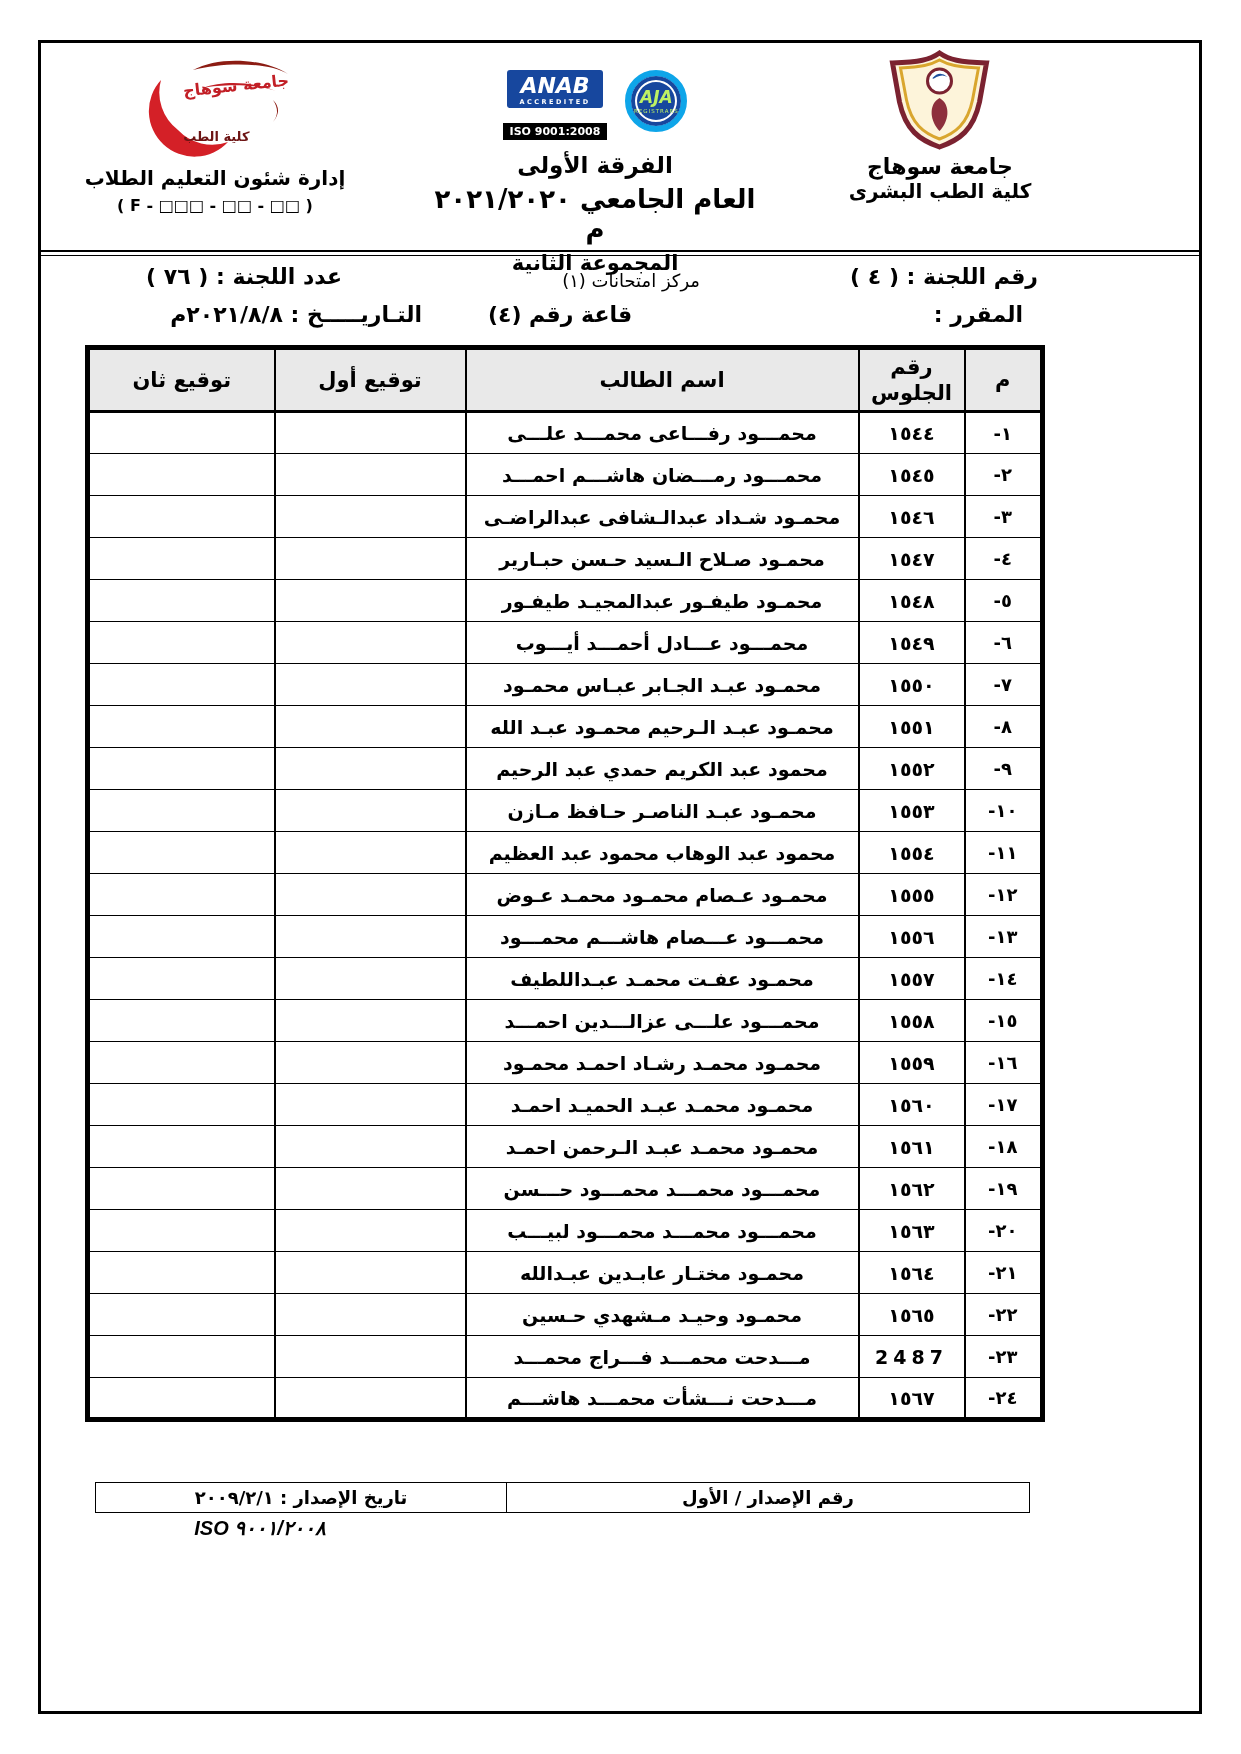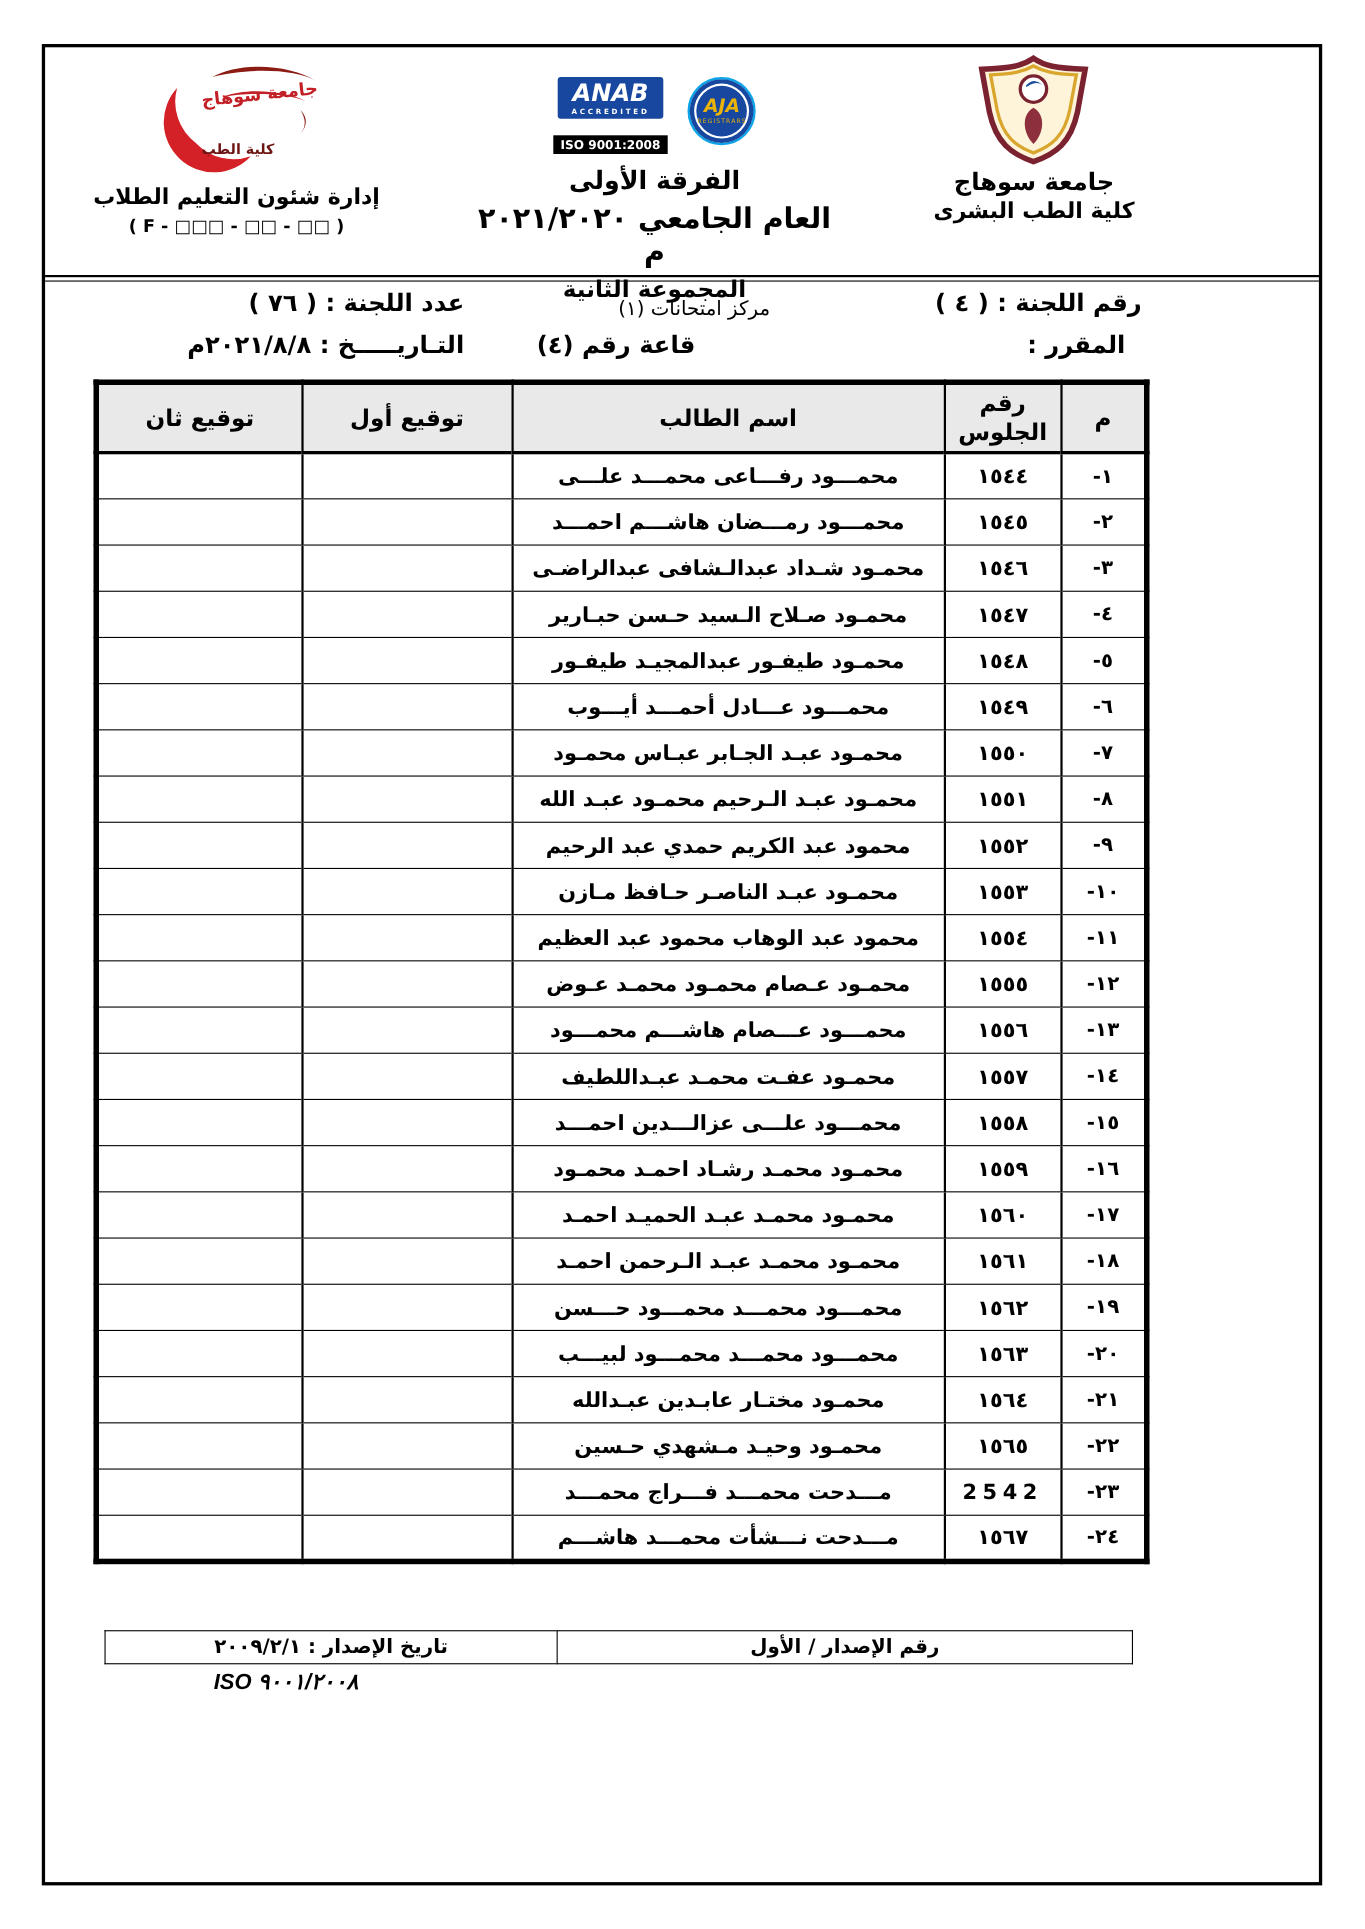--- a/index.html
+++ b/index.html
@@ -33,23 +33,23 @@
   .anab-wrap { display:flex; flex-direction:column; align-items:center; }
   .anab-box {
     background:#17479e; color:#fff; font-weight:bold; font-style:italic;
     font-size:22px; line-height:1; padding:5px 12px 1px 12px; border-radius:3px;
     font-family:"DejaVu Sans", sans-serif;
   }
   .anab-sub { display:block; font-style:normal; font-weight:bold; font-size:6.5px; letter-spacing:2.5px; text-align:center; padding:2px 0 1px 0; }
   .iso-box { background:#000; color:#fff; font-size:11px; font-weight:bold; padding:2px 7px; margin-top:15px; white-space:nowrap; }
   .aja-circle {
     width:62px; height:62px; border-radius:50%;
-    background:#17479e; color:#eab308;
+    background:#17479e; color:#bef264;
     display:flex; flex-direction:column; justify-content:center; align-items:center;
-    border:2px solid #0ea5e9;
+    border:6px solid #0ea5e9;
     box-shadow: inset 0 0 0 4px #17479e, inset 0 0 0 6px #ffffff;
   }
   .aja-label { font-weight:bold; font-style:italic; font-size:17px; line-height:1; }
   .aja-sub { font-size:5.5px; letter-spacing:1px; margin-top:2px; }
   .grade-line { font-size:23px; font-weight:bold; margin-top:12px; }
   .year-line  { font-size:26px; font-weight:bold; margin-top:6px; }
   .group-line { font-size:21px; font-weight:bold; margin-top:7px; }
 
   .dept-block { left:75px; top:50px; width:280px; text-align:center; }
   .crescent-wrap { position:relative; width:185px; height:108px; margin:0 auto; }
@@ -61,21 +61,21 @@
 
   .sep {
     left:41px; top:250px; width:1158px; height:6px;
     border-top:2.5px solid #000; border-bottom:1px solid #000;
   }
 
   
   .c-label { font-size:22px; font-weight:bold; white-space:nowrap; }
   .c-number { left:660px; top:264px; width:378px; text-align:right; }
   .c-center1 { left:420px; top:270px; width:280px; text-align:right; font-size:18px; font-weight:normal; }
-  .c-count  { left:130px; top:264px; width:292px; text-align:right; }
+  .c-count  { left:146px; top:264px; width:292px; text-align:left; }
   .c-course { left:645px; top:302px; width:378px; text-align:right; }
   .c-hall   { left:420px; top:302px; width:280px; text-align:center; }
   .c-date   { left:130px; top:302px; width:292px; text-align:right; }
 
   
   .main-table {
     position:absolute; left:85px; top:345px;
     width:955px;
     border-collapse:collapse; table-layout:fixed;
     border:5px solid #000;
@@ -338,21 +338,21 @@
         </tr>
         <tr>
           <td class="cell-idx">٢٢-</td>
           <td class="cell-seat">١٥٦٥</td>
           <td class="cell-name">محمـود وحيـد مـشهدي حـسين</td>
           <td class="cell-sign"></td>
           <td class="cell-sign"></td>
         </tr>
         <tr>
           <td class="cell-idx">٢٣-</td>
-          <td class="cell-seat">2542</td>
+          <td class="cell-seat">2487</td>
           <td class="cell-name">مـــدحت محمـــد فـــراج محمـــد</td>
           <td class="cell-sign"></td>
           <td class="cell-sign"></td>
         </tr>
         <tr>
           <td class="cell-idx">٢٤-</td>
           <td class="cell-seat">١٥٦٧</td>
           <td class="cell-name">مـــدحت نـــشأت محمـــد هاشـــم</td>
           <td class="cell-sign"></td>
           <td class="cell-sign"></td>

